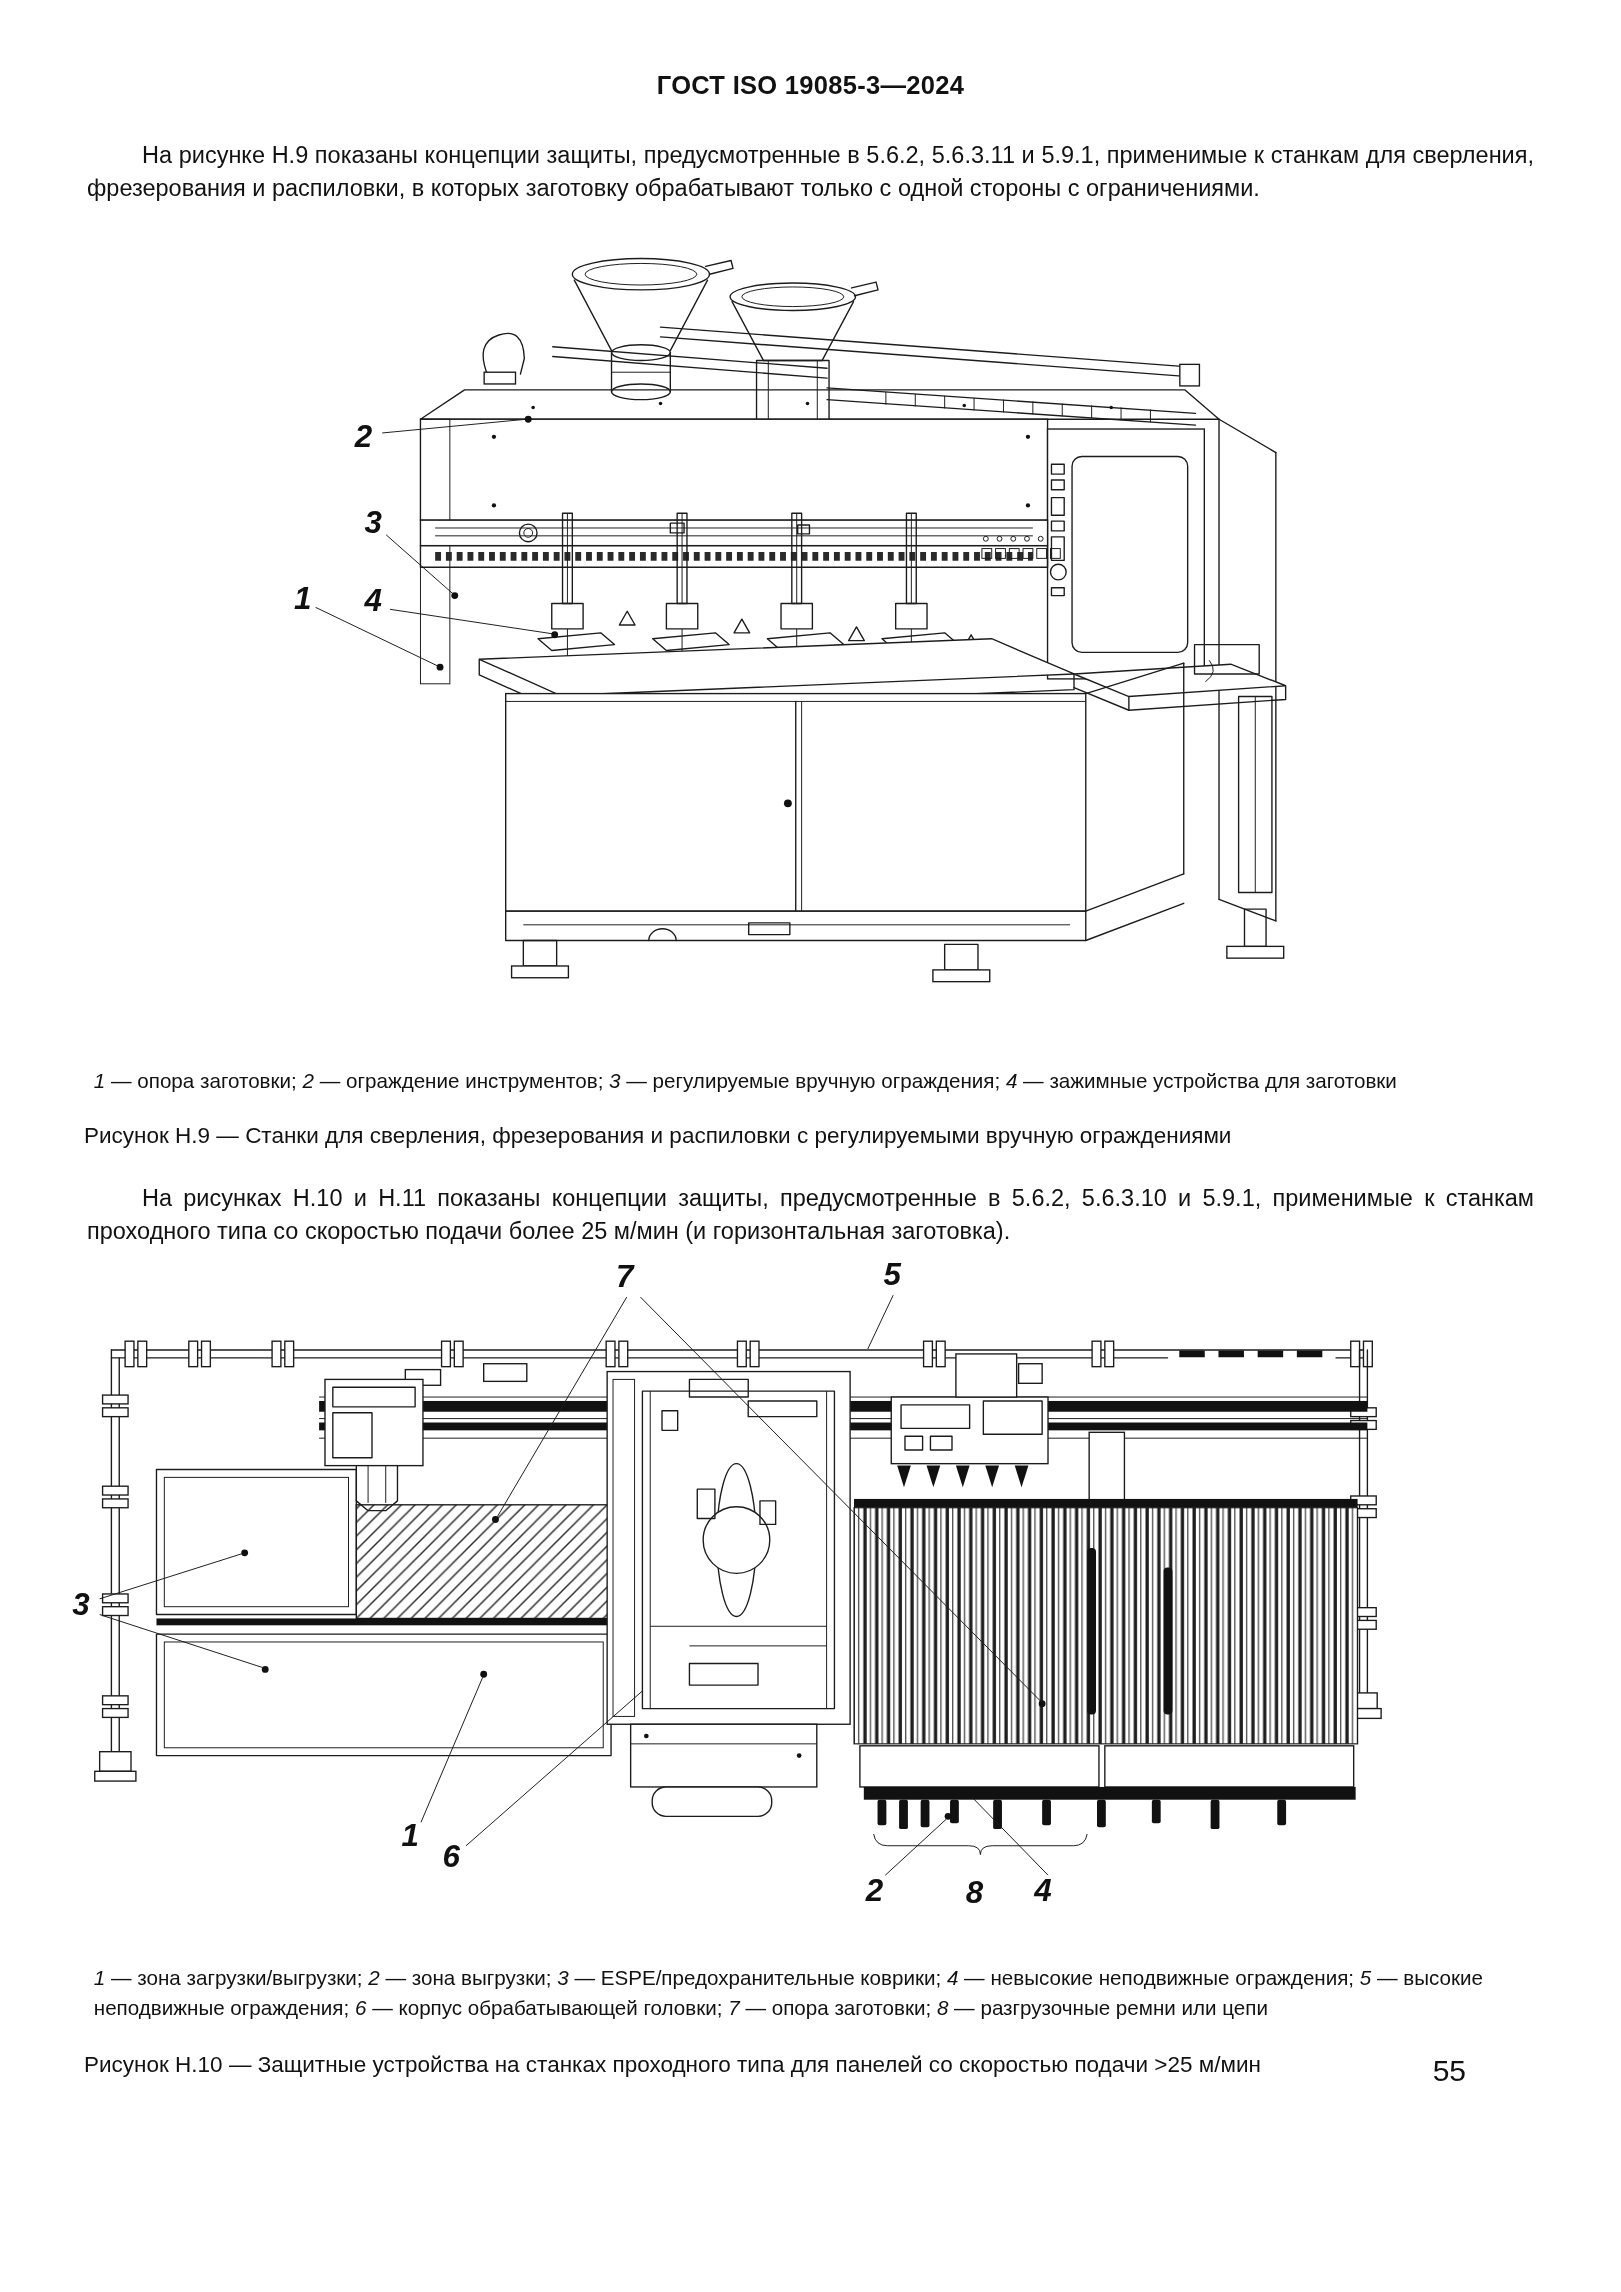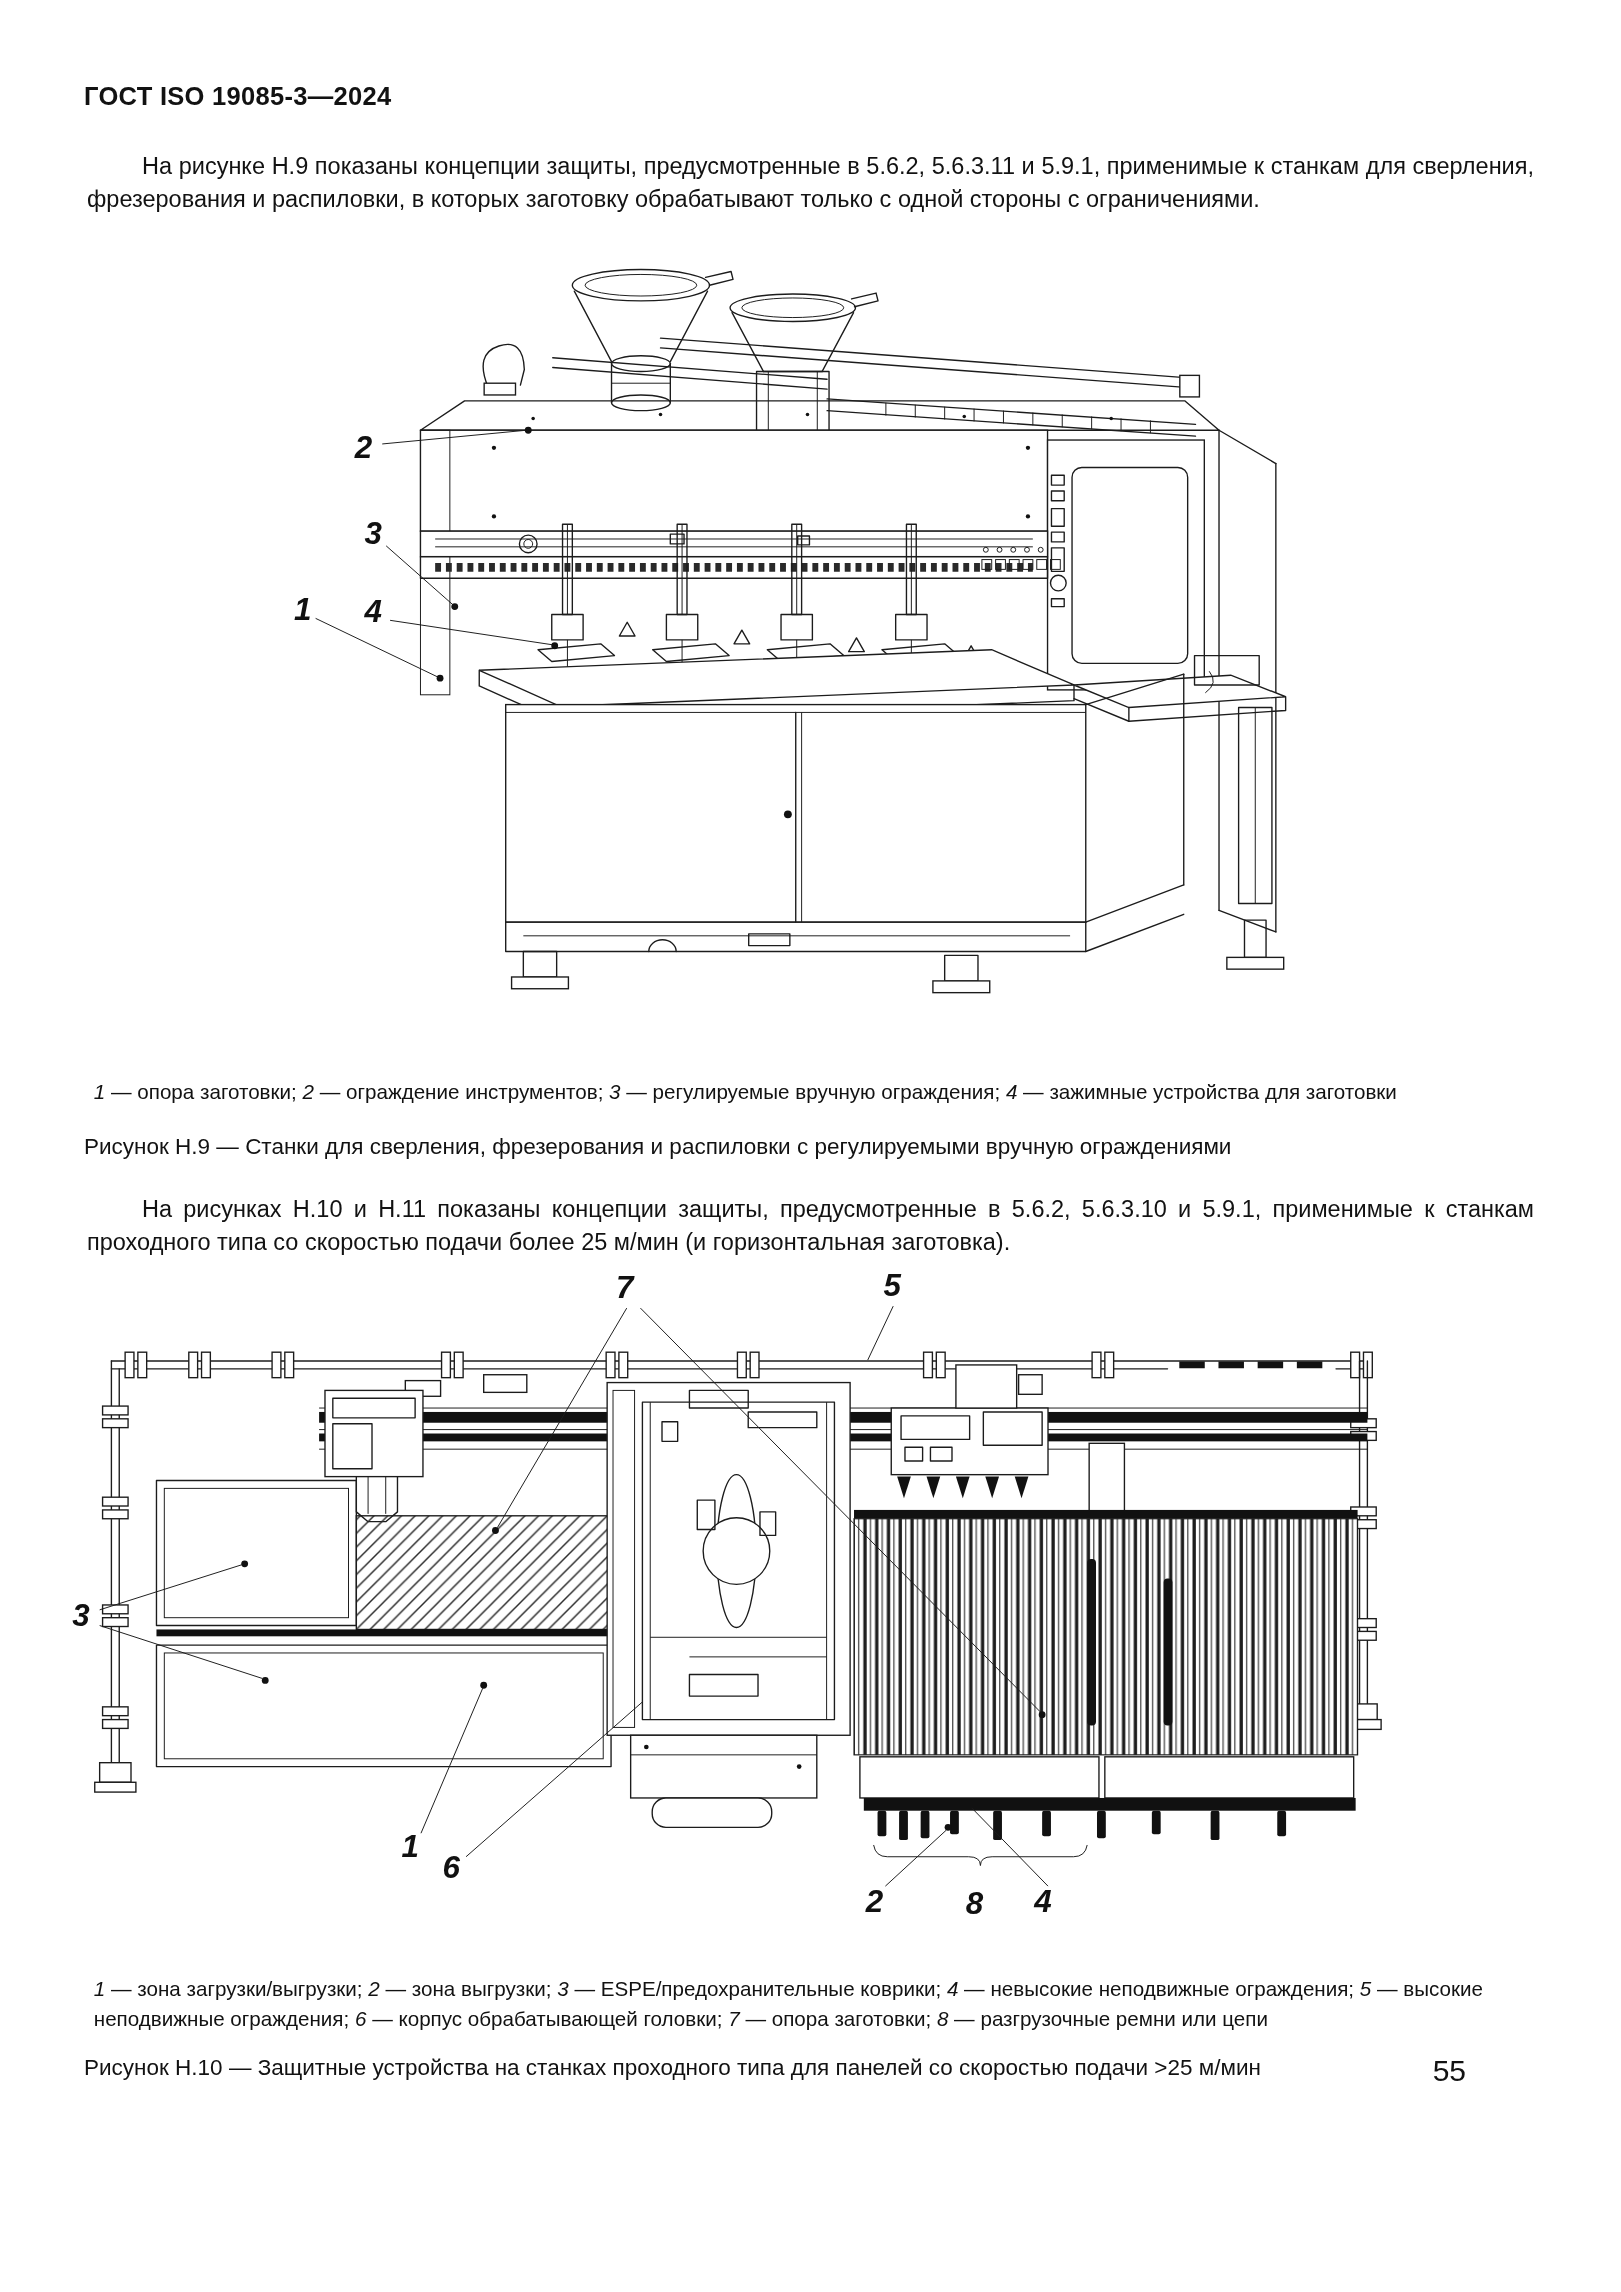--- a/index.html
+++ b/index.html
@@ -3,23 +3,22 @@
 <meta charset="utf-8">
 <style>
   html,body { margin:0; padding:0; background:#e8e8e8; }
   .page {
     width:1621px; height:2293px; margin:0 auto; background:#ffffff;
     font-family:"Liberation Sans", sans-serif; color:#121212;
     position:relative; overflow:hidden;
   }
   .content { padding:71px 84px 0 84px; }
   .doc-header {
-    text-align:left; font-size:25.5px; font-weight:bold; letter-spacing:0.3px;
+    text-align:center; font-size:25.5px; font-weight:bold; letter-spacing:0.3px;
     margin-bottom:39px;
-    margin-top:11px;
   }
   .para {
     font-size:23.5px; line-height:33px; text-align:justify;
     text-indent:55px; margin:3px;
   }
   .fig-wrap { position:relative; }
   .fig-h9 { margin:17.6px 0 0 116px; }
   .fig-h10 { margin:5.9px 0 0 -21.6px; }
   svg { display:block; }
   svg .ln  { fill:none; stroke:#1c1c1c; stroke-width:1.4; stroke-linejoin:round; stroke-linecap:round; }
@@ -30,21 +29,21 @@
   svg .callout {
     font-family:"Liberation Sans", sans-serif; font-size:32px;
     font-style:italic; font-weight:bold; fill:#111;
   }
   .legend {
     font-size:20.6px; line-height:30px; text-align:left;
     margin:33px 9.8px 0 9.8px;
   }
   .legend .it { font-style:italic; }
   .caption { font-size:22.5px; text-align:left; margin:27.4px 0 0 0; }
-  .caption-h10 { margin-top:21px; }
+  .caption-h10 { margin-top:29px; }
   .legend-h9 { margin-top:39px; }
   .para-2 { margin-top:33px; }
   .page-number { position:absolute; top:2054px; right:155px; font-size:30px; }
 </style>
 </head>
 <body>
 
 <div class="page">
   <div class="content">
 

